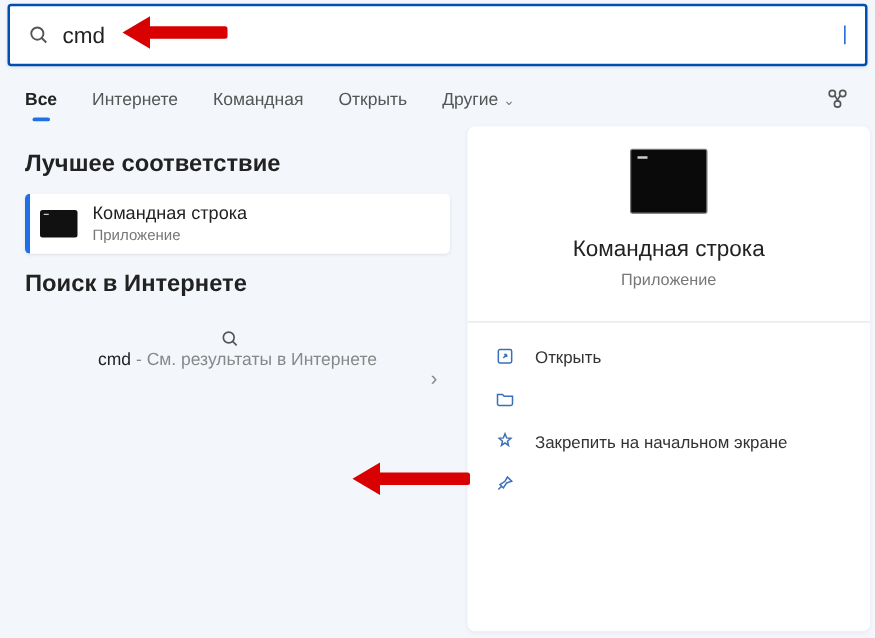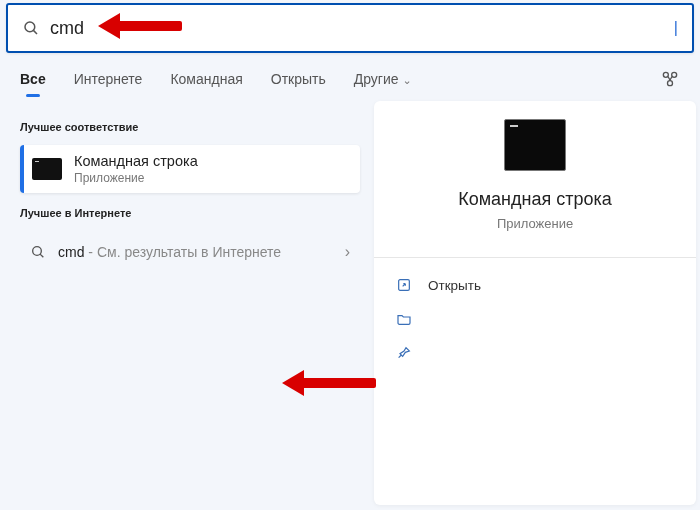--- a/index.html
+++ b/index.html
@@ -21,32 +21,32 @@
   .tab { position: relative; cursor: pointer; }
   .tab.active { color: #222; font-weight: 600; }
   .tab.active::after { content:""; position:absolute; bottom:-10px; left: 6px; right: 6px; height: 3px; background:#1f6fe5; border-radius: 2px;}
   .tab .chev { margin-left: 4px; font-size: 11px; color:#777;}
   .tabs-right { margin-left:auto; color:#555; display:flex;}
 
   .body { display:flex; height: calc(510px - 58px - 46px); }
   .left { width: 370px; padding: 8px 4px 0 14px; }
   .right { flex:1; background:#fff; margin: 2px 4px 0 4px; border-radius: 6px; box-shadow: 0 1px 4px rgba(0,0,0,.05); padding: 18px 0 0 0; display:flex; flex-direction:column;}
 
-  .section-label { font-weight:600; font-size:11px; color:#222; margin: 14px 0 12px 6px;}
+  .section-label { font-weight:600; font-size:19px; color:#222; margin: 14px 0 12px 6px;}
   .result-item {
     background:#fff; border-radius:4px; display:flex; align-items:center; padding: 8px 8px;
     box-shadow: 0 1px 3px rgba(0,0,0,.09); margin: 0 6px;
     border-left: 4px solid #1f6fe5;
   }
   .result-item .thumb { width: 30px; height: 22px; background:#111; border-radius:2px; margin-right: 12px; position:relative;}
   .result-item .thumb::before { content:""; position:absolute; top:3px; left:3px; width:4px; height:1px; background:#ccc;}
   .result-item .t1 { font-size: 14.5px; color:#222; }
   .result-item .t2 { font-size: 12px; color:#777; margin-top:2px;}
 
-  .web-item { display:flex; align-items:center; padding: 12px 10px; margin: 0 6px; border-radius:4px; }
+  .web-item { display:flex; align-items:center; padding: 12px 10px; margin: 0 6px; border-radius:4px;flex-direction:column; }
   .web-item .icon { color:#555; margin-right: 12px; display:flex;}
   .web-item .txt { font-size: 14px; color:#222; }
   .web-item .sub { color:#888; }
   .web-item .chev { margin-left:auto; color:#888; font-size:16px;}
 
   .preview-top { display:flex; flex-direction:column; align-items:center; padding-bottom: 14px;}
   .preview-thumb { width: 62px; height: 52px; background:#0a0a0a; border:1px solid #777; border-radius:2px; margin-bottom: 18px; position:relative;}
   .preview-thumb::before { content:""; position:absolute; top:5px; left:5px; width:8px; height:2px; background:#ccc;}
   .preview-title { font-size: 18px; color:#222; }
   .preview-sub { font-size: 13px; color:#777; margin-top: 6px;}
@@ -112,21 +112,21 @@
   <div class="left">
     <div class="section-label">Лучшее соответствие</div>
     <div class="result-item">
       <div class="thumb"></div>
       <div>
         <div class="t1">Командная строка</div>
         <div class="t2">Приложение</div>
       </div>
     </div>
 
-    <div class="section-label">Лучшее в Интернете</div>
+    <div class="section-label">Поиск в Интернете</div>
     <div class="web-item">
       <span class="icon">
         <svg width="16" height="16" viewBox="0 0 24 24" fill="none" stroke="currentColor" stroke-width="2">
             <circle cx="10.5" cy="10.5" r="6.5"></circle>
             <line x1="20" y1="20" x2="15.2" y2="15.2"></line>
           </svg>
       </span>
       <span class="txt">
         <span>cmd</span><span class="sub"> - См. результаты в Интернете</span>
       </span>
@@ -154,20 +154,28 @@
       <div class="action-row">
         <span class="aicon">
           <svg width="16" height="16" viewBox="0 0 24 24" fill="none" stroke="currentColor" stroke-width="1.8">
               <path d="M3 7h6l2 2h10v9a2 2 0 0 1-2 2H5a2 2 0 0 1-2-2V7z"></path>
             </svg>
         </span>
       </div>
       <div class="action-row">
         <span class="aicon">
           <svg width="16" height="16" viewBox="0 0 24 24" fill="none" stroke="currentColor" stroke-width="1.8">
+              <path d="M12 3l2 5 5 .5-4 3.5 1.2 5L12 14l-4.2 3 1.2-5-4-3.5 5-.5z"></path>
+            </svg>
+        </span>
+        <span class="alabel">Закрепить на начальном экране</span>
+      </div>
+      <div class="action-row">
+        <span class="aicon">
+          <svg width="16" height="16" viewBox="0 0 24 24" fill="none" stroke="currentColor" stroke-width="1.8">
               <path d="M15 4l5 5-6 2-4 6-2-2-4 4 4-4-2-2 6-4z"></path>
             </svg>
         </span>
       </div>
     </div>
   </div>
 </div>
 
 <div class="arrow" id="arrow1">
   <div class="head"></div>

